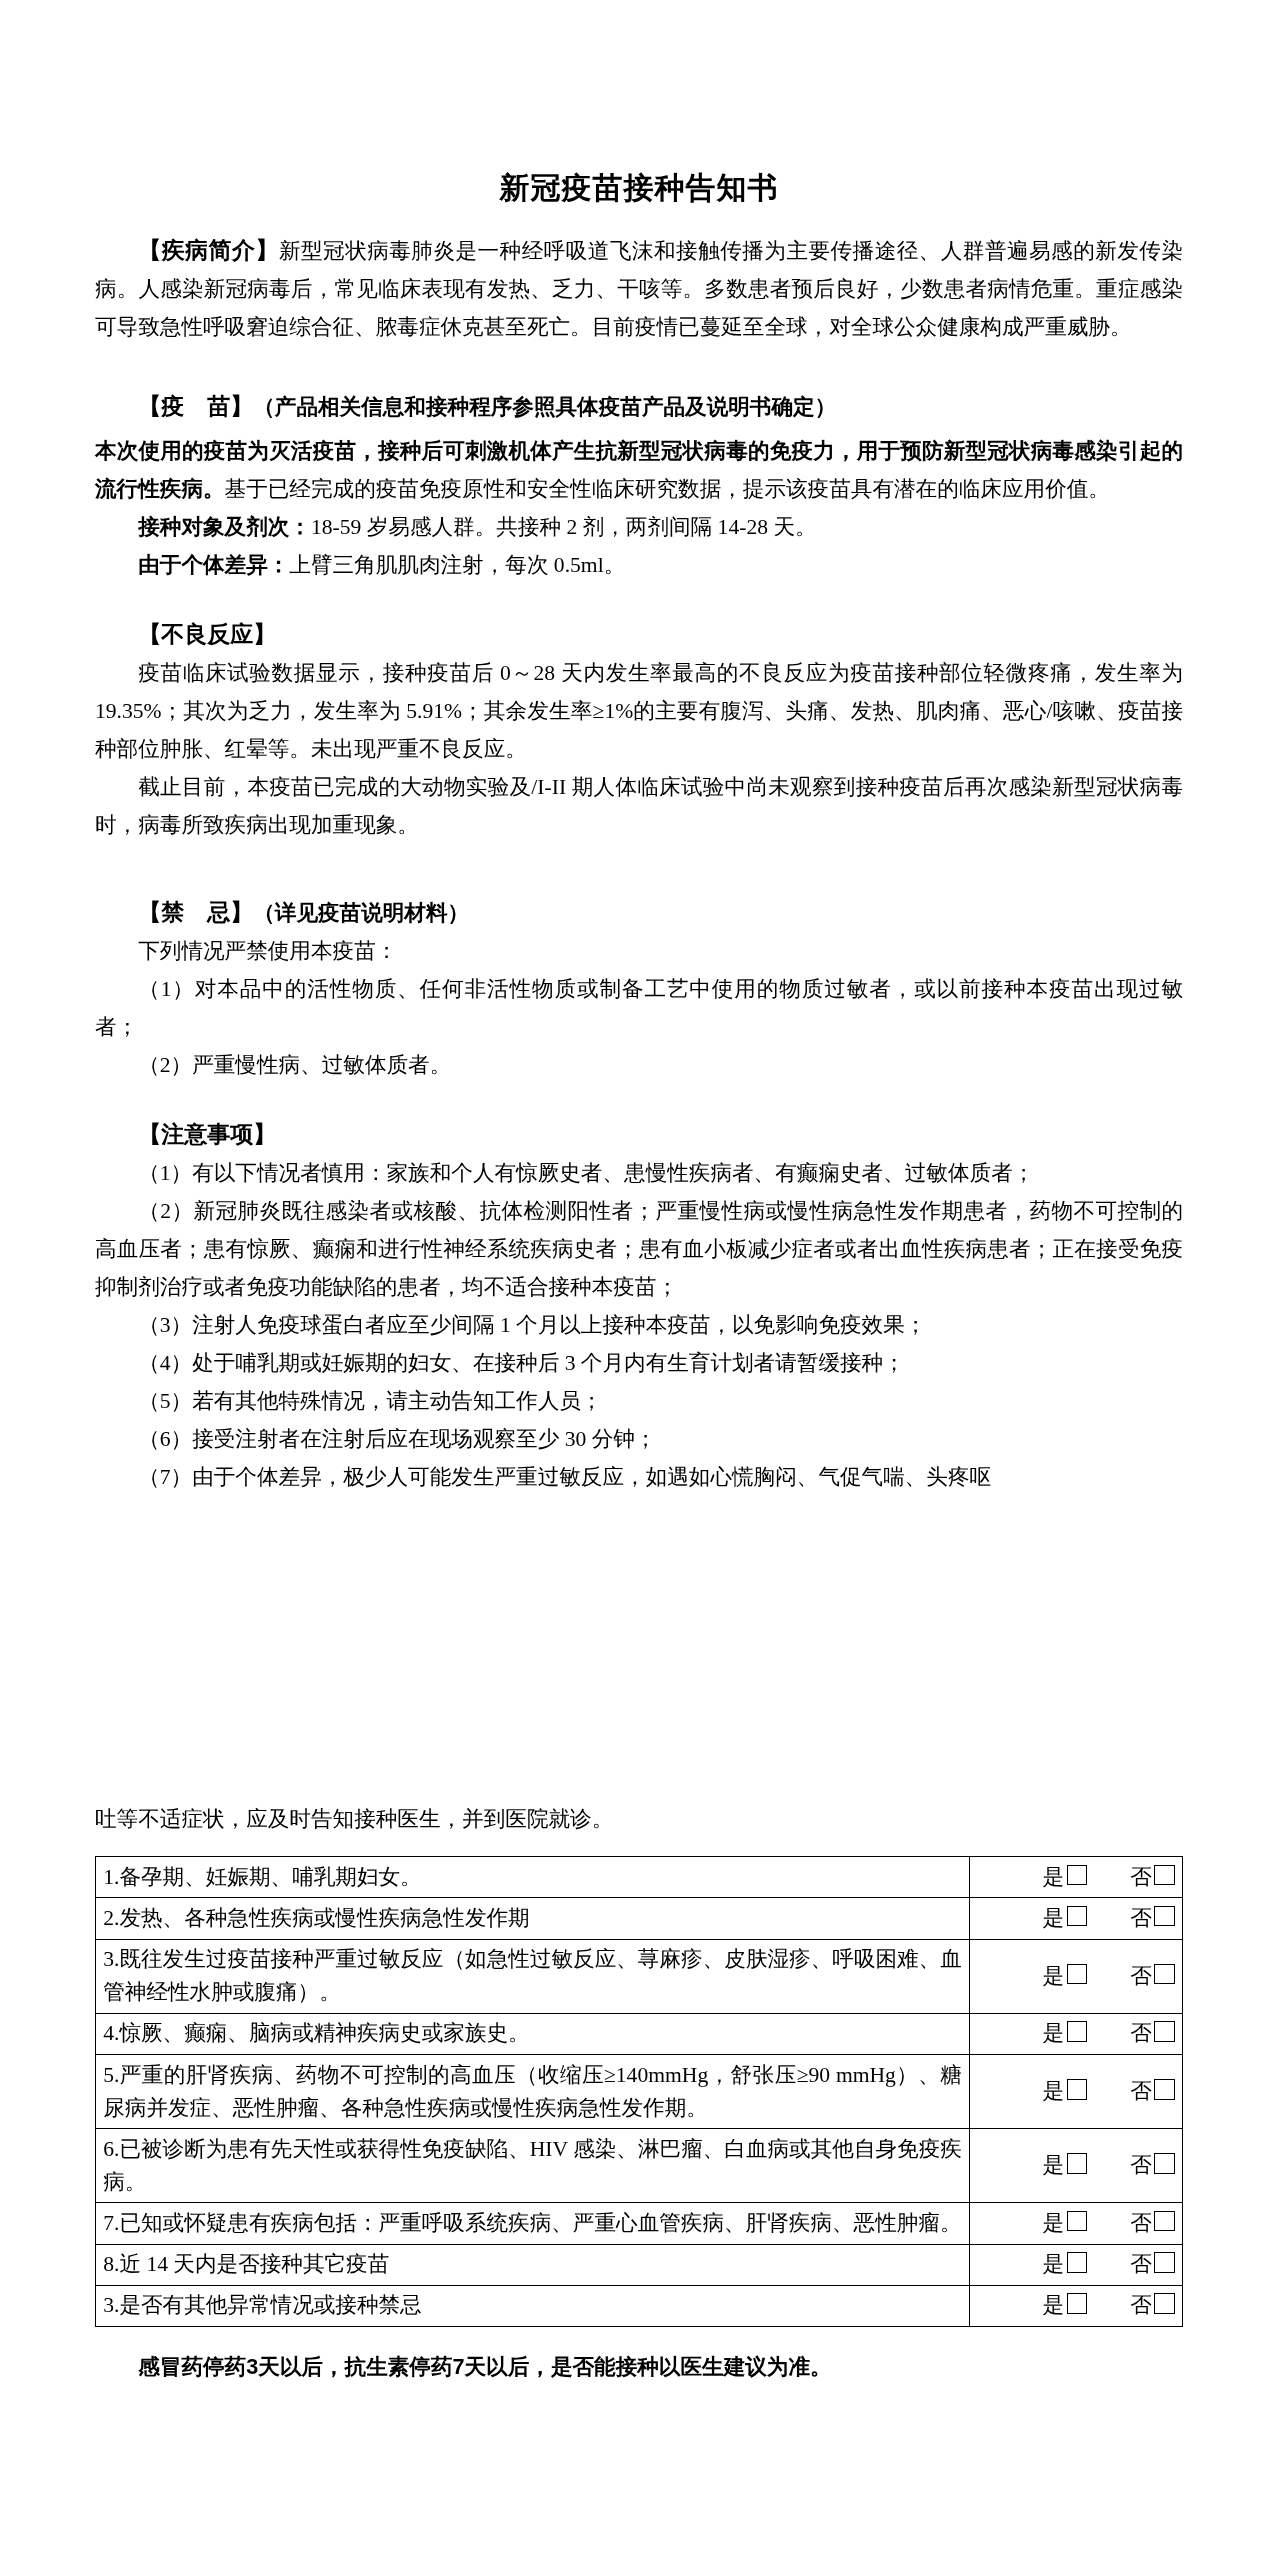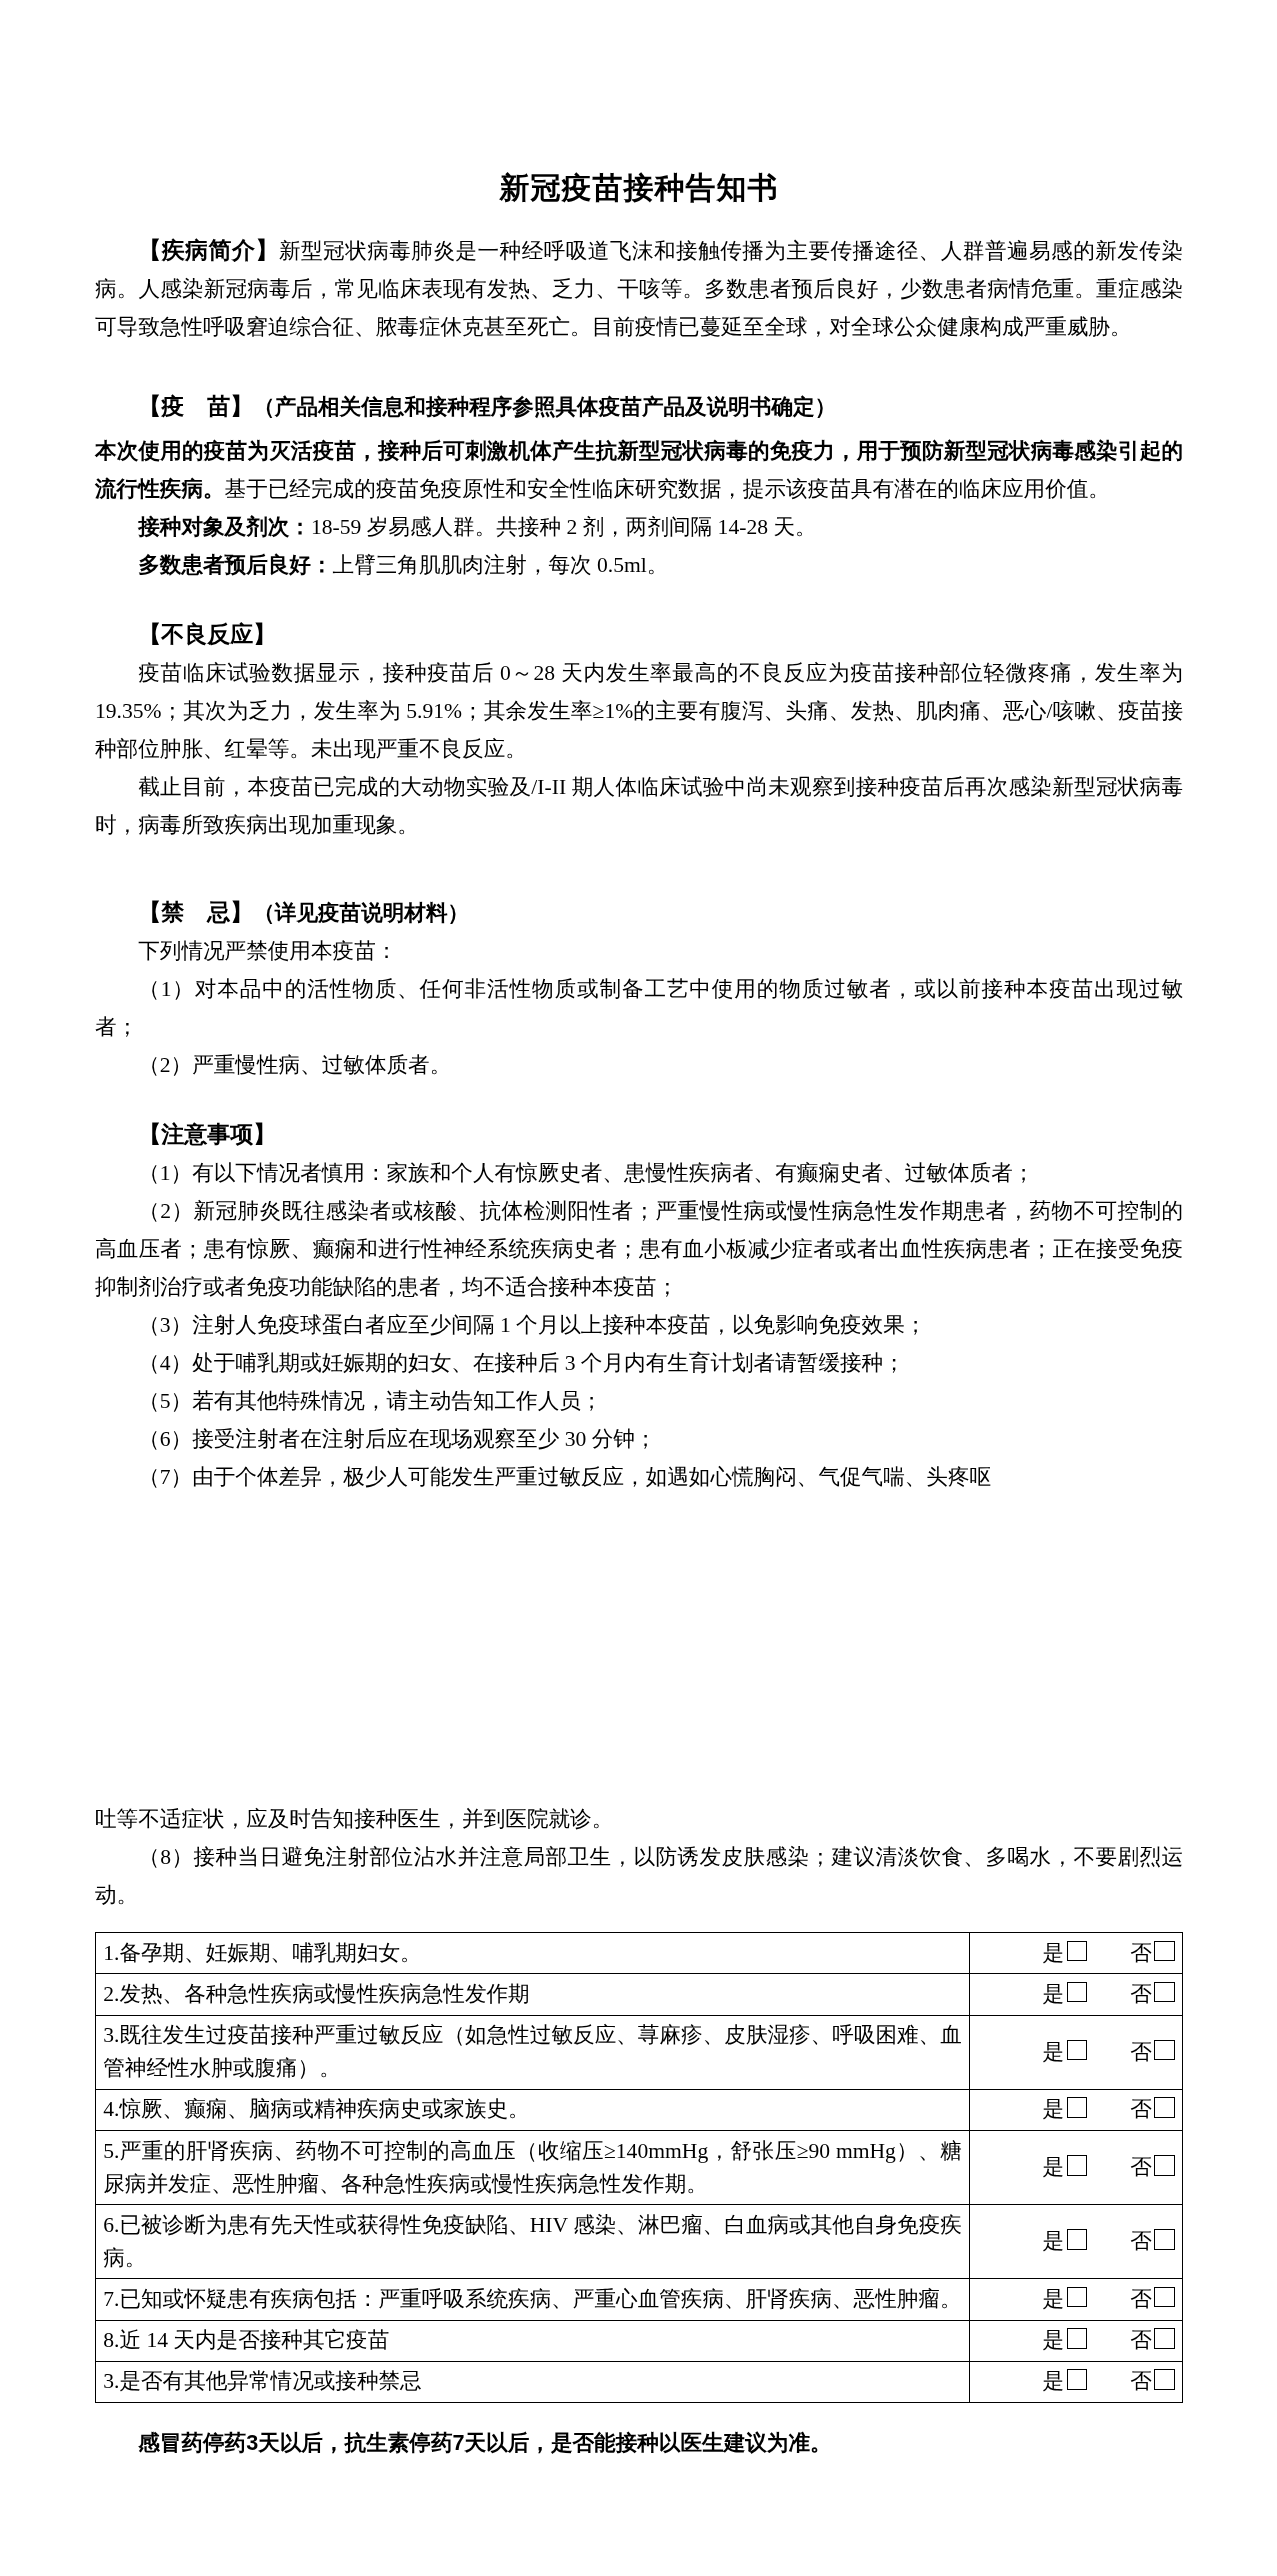--- a/index.html
+++ b/index.html
@@ -86,21 +86,21 @@
 <div class="page">
   <div class="content">
 
     <h1 class="title">新冠疫苗接种告知书</h1>
 
     <p class="para first-para"><span class="b hdr">【疾病简介】</span><span>新型冠状病毒肺炎是一种经呼吸道飞沫和接触传播为主要传播途径、人群普遍易感的新发传染病。人感染新冠病毒后，常见临床表现有发热、乏力、干咳等。多数患者预后良好，少数患者病情危重。重症感染可导致急性呼吸窘迫综合征、脓毒症休克甚至死亡。目前疫情已蔓延至全球，对全球公众健康构成严重威胁。</span></p>
 
     <p class="para gap-m"><span class="b hdr">【疫　苗】</span><span class="b">（产品相关信息和接种程序参照具体疫苗产品及说明书确定）</span></p>
     <p class="para noindent lead-gap"><span class="b">本次使用的疫苗为灭活疫苗，接种后可刺激机体产生抗新型冠状病毒的免疫力，用于预防新型冠状病毒感染引起的流行性疾病。</span><span>基于已经完成的疫苗免疫原性和安全性临床研究数据，提示该疫苗具有潜在的临床应用价值。</span></p>
     <p class="para"><span class="b">接种对象及剂次：</span><span>18-59 岁易感人群。共接种 2 剂，两剂间隔 14-28 天。</span></p>
-    <p class="para"><span class="b">多数患者预后良好：</span><span>上臂三角肌肌肉注射，每次 0.5ml。</span></p>
+    <p class="para"><span class="b">由于个体差异：</span><span>上臂三角肌肌肉注射，每次 0.5ml。</span></p>
 
     <p class="para gap-s"><span class="b hdr">【不良反应】</span></p>
     <p class="para">疫苗临床试验数据显示，接种疫苗后 0～28 天内发生率最高的不良反应为疫苗接种部位轻微疼痛，发生率为 19.35%；其次为乏力，发生率为 5.91%；其余发生率≥1%的主要有腹泻、头痛、发热、肌肉痛、恶心/咳嗽、疫苗接种部位肿胀、红晕等。未出现严重不良反应。</p>
     <p class="para">截止目前，本疫苗已完成的大动物实验及/I-II 期人体临床试验中尚未观察到接种疫苗后再次感染新型冠状病毒时，病毒所致疾病出现加重现象。</p>
 
     <p class="para gap-l"><span class="b hdr">【禁　忌】</span><span class="b">（详见疫苗说明材料）</span></p>
     <p class="para">下列情况严禁使用本疫苗：</p>
     <p class="para">（1）对本品中的活性物质、任何非活性物质或制备工艺中使用的物质过敏者，或以前接种本疫苗出现过敏者；</p>
     <p class="para">（2）严重慢性病、过敏体质者。</p>
 
@@ -109,21 +109,20 @@
     <p class="para">（2）新冠肺炎既往感染者或核酸、抗体检测阳性者；严重慢性病或慢性病急性发作期患者，药物不可控制的高血压者；患有惊厥、癫痫和进行性神经系统疾病史者；患有血小板减少症者或者出血性疾病患者；正在接受免疫抑制剂治疗或者免疫功能缺陷的患者，均不适合接种本疫苗；</p>
     <p class="para">（3）注射人免疫球蛋白者应至少间隔 1 个月以上接种本疫苗，以免影响免疫效果；</p>
     <p class="para">（4）处于哺乳期或妊娠期的妇女、在接种后 3 个月内有生育计划者请暂缓接种；</p>
     <p class="para">（5）若有其他特殊情况，请主动告知工作人员；</p>
     <p class="para">（6）接受注射者在注射后应在现场观察至少 30 分钟；</p>
     <p class="para">（7）由于个体差异，极少人可能发生严重过敏反应，如遇如心慌胸闷、气促气喘、头疼呕</p>
 
     <div class="pagebreak-spacer"></div>
 
     <p class="para noindent">吐等不适症状，应及时告知接种医生，并到医院就诊。</p>
-    <p class="para">（8）接种当日避免注射部位沾水并注意局部卫生，以防诱发皮肤感染；建议清淡饮食、多喝水，不要剧烈运动。</p>
 
     <table class="qtable">
       <tbody>
         <tr>
           <td class="q"><span>1.备孕期、妊娠期、哺乳期妇女。</span></td>
           <td class="a"><span class="opt"><span>是</span><span class="cbx"></span></span><span class="opt no"><span>否</span><span class="cbx"></span></span></td>
         </tr>
         <tr>
           <td class="q"><span>2.发热、各种急性疾病或慢性疾病急性发作期</span></td>
           <td class="a"><span class="opt"><span>是</span><span class="cbx"></span></span><span class="opt no"><span>否</span><span class="cbx"></span></span></td>

